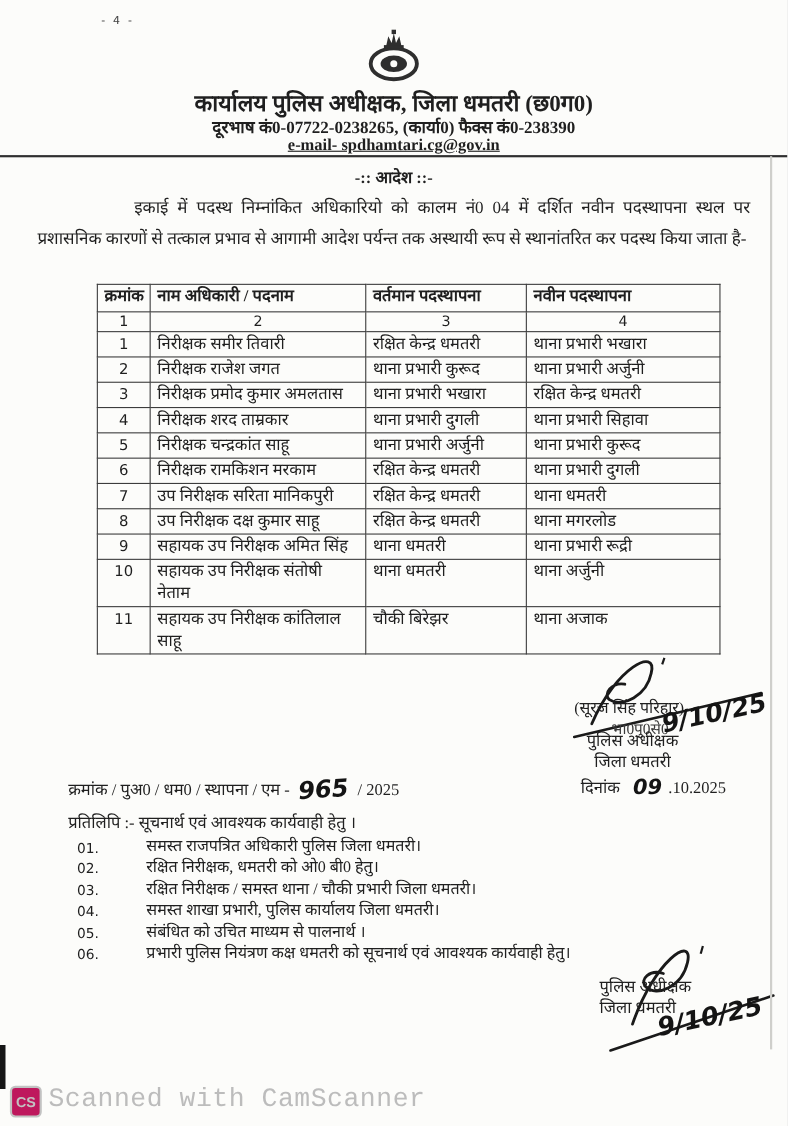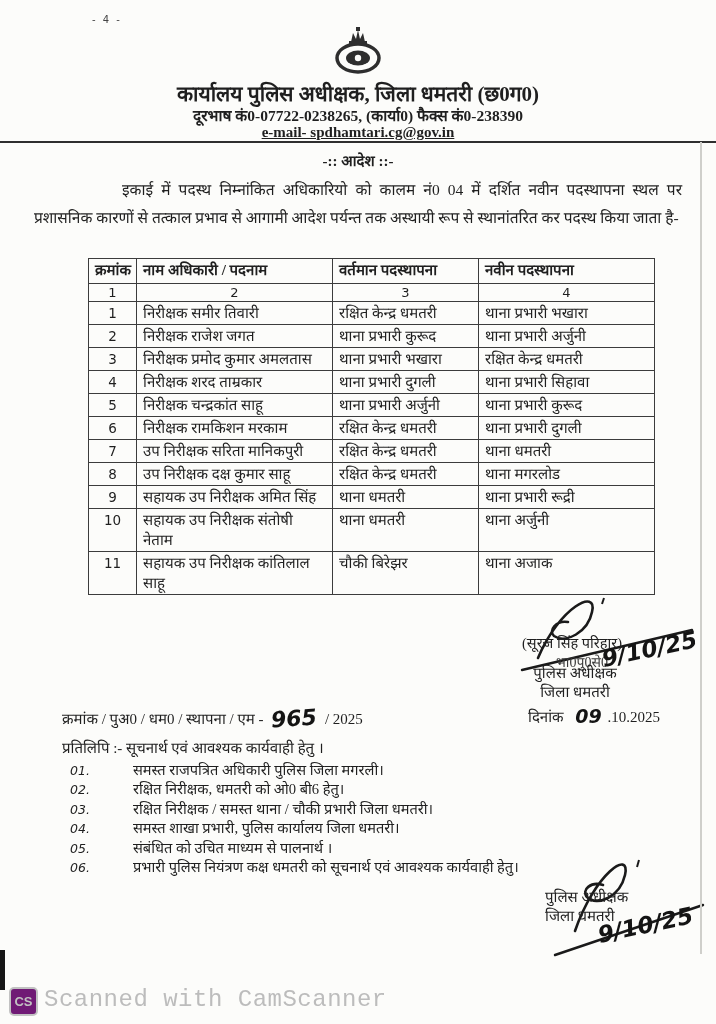--- a/index.html
+++ b/index.html
@@ -23,25 +23,25 @@
   th.hc,td.c-sno,tr.numrow td{text-align:center;}
   tr.numrow td{height:15px;line-height:15px;font-family:"DejaVu Sans",sans-serif;font-size:13px;}
   td.c-sno{font-family:"DejaVu Sans",sans-serif;font-size:13.5px;}
   .sig-name{font-size:14.5px;}
   .sig-line{font-size:15px;}
   .sig-small{font-size:14px;color:#3a3a3a;}
   .handw{font-family:"DejaVu Sans",sans-serif;font-style:italic;font-weight:600;color:#141414;display:inline-block;}
   .refline{font-size:15px;}
   .copies-head{font-size:15px;}
   .copy-item{display:flex;line-height:19.4px;font-size:14.6px;}
-  .copy-no{width:63px;flex:none;font-family:"DejaVu Sans",sans-serif;font-size:12.5px;font-style:italic;}
+  .copy-no{width:63px;flex:none;font-family:"DejaVu Sans",sans-serif;font-size:12.5px;}
   .wm-text{font-family:Liberation Mono, monospace;font-size:24px;color:#bcbcbc;letter-spacing:0.5px;}
   .cs-badge{width:25px;height:25px;border:2px solid #c2c2c2;border-radius:5px;color:#c2c2c2;
             font-family:"Liberation Sans",sans-serif;font-weight:bold;font-size:13px;
-            display:flex;align-items:center;justify-content:center;background:#701a75;}
+            display:flex;align-items:center;justify-content:center;background:#be185d;}
   .edge-mark{left:0;top:950px;width:5px;height:40px;background:#161616;}
   .right-shadow{left:700px;top:142px;width:2px;height:812px;background:#cfcfcb;}
   svg{display:block;}
 </style>
 </head>
 <body>
 
 <div class="page">
 
   <div class="abs pagenum" style="left:92px;top:14px;">- 4 -</div>
@@ -190,26 +190,26 @@
     <span>दिनांक</span>
     <span class="handw" style="font-size:19px;margin:0 2px 12px 8px;position:relative;top:1px;">09</span>
     <span>.10.2025</span>
   </div>
 
   <div class="abs copies-head" style="left:62px;top:737px;">प्रतिलिपि :- सूचनार्थ एवं आवश्यक कार्यवाही हेतु ।</div>
   <div class="abs" style="left:70px;top:761px;width:600px;">
 
       <div class="copy-item">
         <span class="copy-no">01.</span>
-        <span>समस्त राजपत्रित अधिकारी पुलिस जिला मगरली।</span>
+        <span>समस्त राजपत्रित अधिकारी पुलिस जिला धमतरी।</span>
       </div>
 
       <div class="copy-item">
         <span class="copy-no">02.</span>
-        <span>रक्षित निरीक्षक, धमतरी को ओ0 बी6 हेतु।</span>
+        <span>रक्षित निरीक्षक, धमतरी को ओ0 बी0 हेतु।</span>
       </div>
 
       <div class="copy-item">
         <span class="copy-no">03.</span>
         <span>रक्षित निरीक्षक / समस्त थाना / चौकी प्रभारी जिला धमतरी।</span>
       </div>
 
       <div class="copy-item">
         <span class="copy-no">04.</span>
         <span>समस्त शाखा प्रभारी, पुलिस कार्यालय जिला धमतरी।</span>

